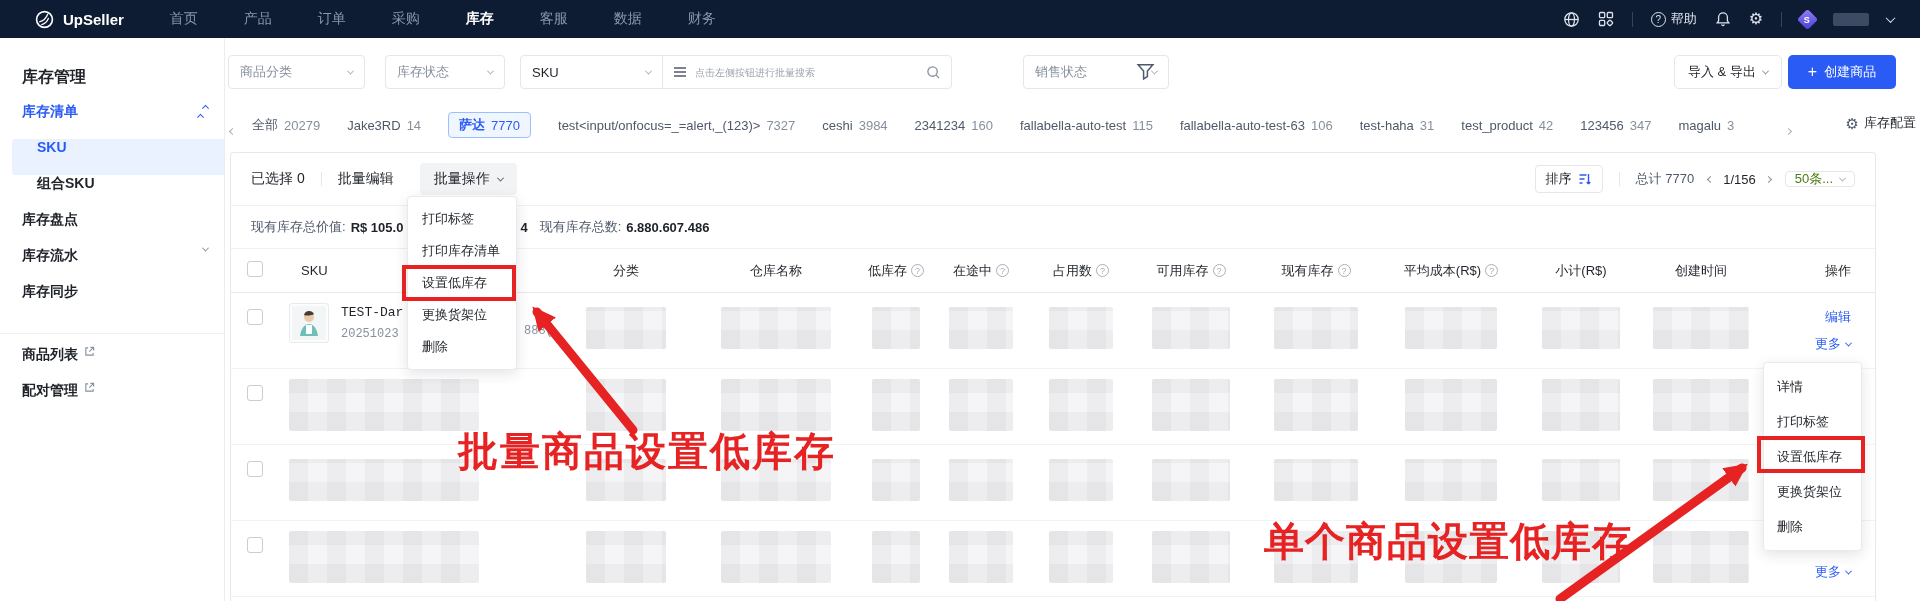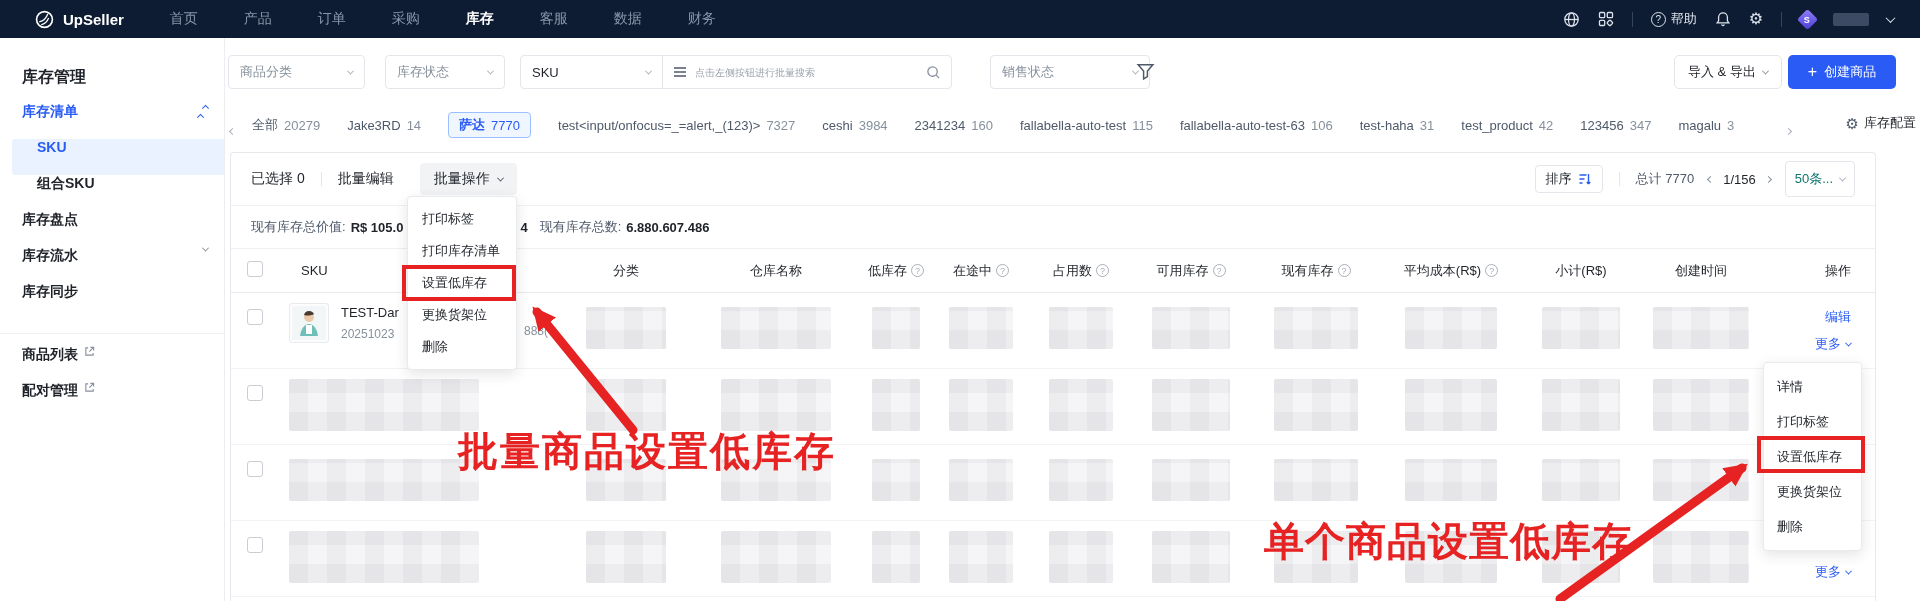--- a/index.html
+++ b/index.html
@@ -44,21 +44,21 @@
   .side-item .cv.gray { color:#86909c; }
   .side-sep { height:1px; background:#f0f1f3; margin:14px 0 12px 0; }
   .extlink { margin-left:6px; display:inline-flex; color:#86909c; }
 
   
   .fsel { position:absolute; top:55px; height:34px; border:1px solid #e5e6eb; border-radius:4px; background:#fff;
           display:flex; align-items:center; justify-content:space-between; padding:0 11px; color:#86909c;
           font-size:13px; cursor:pointer; }
   #f-cat { left:228px; width:137px; }
   #f-stock { left:385px; width:120px; }
-  #f-sale { left:990px; width:160px; }
+  #f-sale { left:1023px; width:146px; }
   .search-wrap { position:absolute; left:520px; top:55px; width:432px; height:34px; border:1px solid #e5e6eb;
                  border-radius:4px; background:#fff; display:flex; align-items:center; }
   .sku-sel { width:142px; height:100%; border-right:1px solid #e5e6eb; display:flex; align-items:center;
              justify-content:space-between; padding:0 11px; color:#1f2329; font-size:13px; cursor:pointer; }
   .sku-sel .cv, .fsel .cv { color:#a9aeb8; }
   .search-box { flex:1; display:flex; align-items:center; gap:8px; padding:0 10px; }
   .search-box input { border:none; outline:none; flex:1; font-size:10px; color:#1f2329; font-family:inherit; }
   .search-box input::placeholder { color:#9ca3ad; }
   .funnel { position:absolute; left:1136px; top:62px; cursor:pointer; color:#4e5969; }
   .btn-outline { position:absolute; top:55px; height:34px; border:1px solid #e5e6eb; border-radius:5px; background:#fff;
@@ -93,22 +93,22 @@
   .txt-btn { color:#1f2329; cursor:pointer; }
   .batch-btn { margin-left:26px; height:32px; background:#f2f3f5; border-radius:4px; display:flex; align-items:center;
                gap:8px; padding:0 14px; color:#1f2329; cursor:pointer; }
   .batch-btn .cv { color:#4e5969; }
   .tb-right { margin-left:auto; display:flex; align-items:center; gap:14px; font-size:13px; }
   .sort-btn { height:28px; border:1px solid #e5e6eb; border-radius:4px; display:flex; align-items:center; gap:6px;
               padding:0 10px; color:#1f2329; cursor:pointer; }
   .total { color:#4e5969; }
   .pager { display:flex; align-items:center; gap:10px; color:#1f2329; }
   .pager .cv { color:#86909c; cursor:pointer; }
-  .size-sel { height:36px; border:1px solid #e5e6eb; border-radius:4px; display:flex; align-items:center; gap:7px;
-              padding:0 9px; color:#0f766e; cursor:pointer; }
+  .size-sel { height:16px; border:1px solid #e5e6eb; border-radius:4px; display:flex; align-items:center; gap:7px;
+              padding:0 9px; color:#4d7c0f; cursor:pointer; }
   .size-sel .cv { color:#a9aeb8; }
 
   .stats { height:43px; display:flex; align-items:center; padding-left:20px; border-bottom:1px solid #eef0f2;
            font-size:13px; color:#4e5969; }
   .stats b { color:#1f2329; margin-left:5px; }
   .stat-spacer { width:112px; }
   .stat-gap { width:12px; }
 
   
   .thead { height:44px; display:flex; align-items:center; font-size:13px; color:#1f2329; border-bottom:1px solid #e8eaec; }
@@ -116,21 +116,21 @@
   .info { width:13px; height:13px; border:1px solid #a9aeb8; border-radius:50%; color:#a9aeb8; font-size:9px;
           display:inline-flex; align-items:center; justify-content:center; cursor:pointer; }
   .col-cb{width:40px;flex:none;} .col-sku{width:290px;flex:none;} .col-cat{width:130px;flex:none;}
   .col-wh{width:170px;flex:none;} .col-low{width:70px;flex:none;} .col-tr{width:100px;flex:none;}
   .col-oc{width:100px;flex:none;} .col-av{width:120px;flex:none;} .col-oh{width:130px;flex:none;}
   .col-ac{width:140px;flex:none;} .col-st{width:120px;flex:none;} .col-cr{width:120px;flex:none;}
   .col-op{width:116px;flex:none;}
   .hc.col-sku { justify-content:flex-start; padding-left:30px; }
   .hc.col-op { justify-content:flex-end; padding-right:26px; }
   .cb { width:16px; height:16px; border:1px solid #c9cdd4; border-radius:3px; background:#fff; margin-left:16px; cursor:pointer; }
-  .trow { height:76px; display:flex; border-bottom:1px solid #f2f3f5; position:relative; }
+  .trow { height:76px; display:flex; border-bottom:1px solid #f2f3f5; position:relative;font-family:Liberation Mono, monospace; }
   .trow .cb { margin-top:16px; }
   .mz { height:42px; margin:14px auto 0; border-radius:2px;
         background:
           repeating-linear-gradient(90deg, rgba(31,35,41,.04) 0 19px, transparent 19px 38px),
           repeating-linear-gradient(0deg, #ededf0 0 19px, #f5f5f7 19px 38px); }
   .trow:nth-child(even) .mz { height:52px; margin-top:10px; }
   .col-cat .mz{width:80px;} .col-wh .mz{width:110px;} .col-low .mz{width:48px;} .col-tr .mz{width:64px;}
   .col-oc .mz{width:64px;} .col-av .mz{width:78px;} .col-oh .mz{width:84px;} .col-ac .mz{width:92px;}
   .col-st .mz{width:78px;} .col-cr .mz{width:96px;} .col-sku .mz{width:190px; margin-left:18px;}
   .sku-cell { display:flex; gap:12px; padding:10px 0 0 18px; position:relative; }

